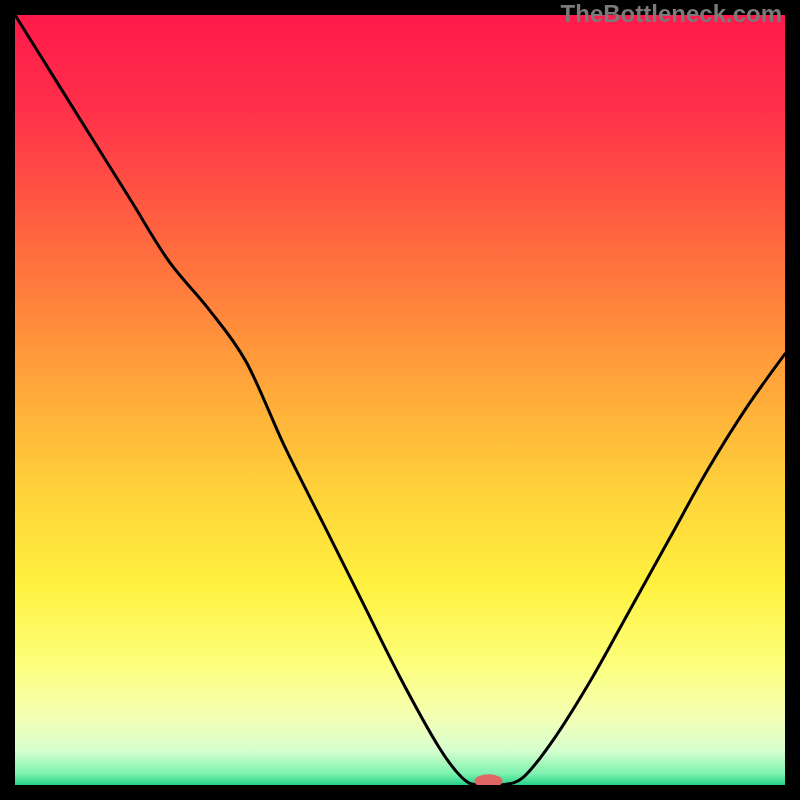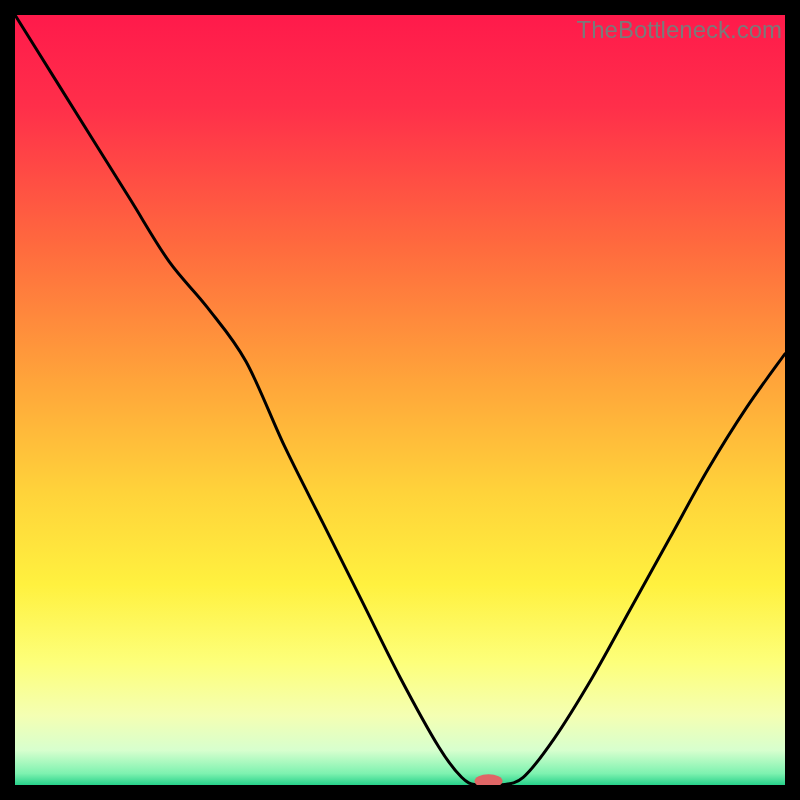--- a/index.html
+++ b/index.html
@@ -21,25 +21,25 @@
   }
   .plot {
     position: absolute;
     left: 0;
     top: 0;
     width: 770px;
     height: 770px;
   }
   .watermark {
     position: absolute;
-    top: 16px;
+    top: 0px;
     right: 18px;
     color: #7a7a7a;
     font-size: 24px;
-    font-weight: 400;
+    font-weight: 700;
     letter-spacing: 0px;
     margin-left: 32px;
   }
 </style>
 </head>
 <body>
 
 <div class="frame">
   <svg class="plot" viewBox="0 0 770 770" preserveAspectRatio="none">
     <defs>

